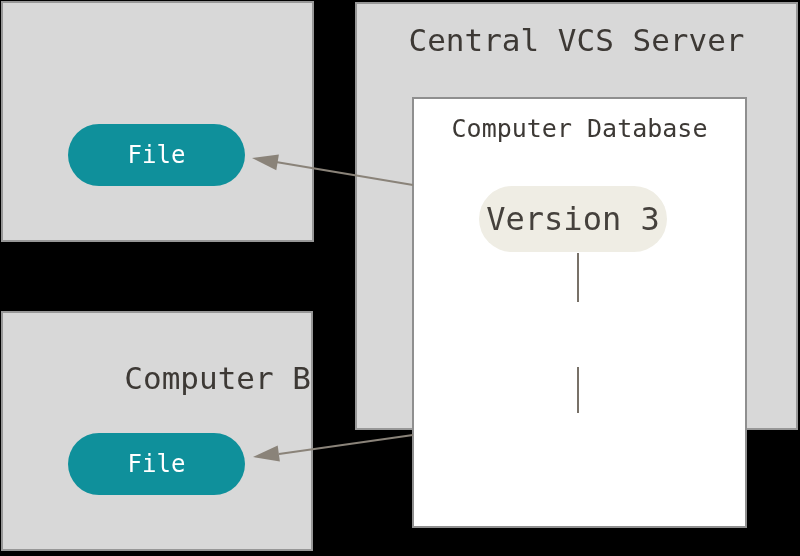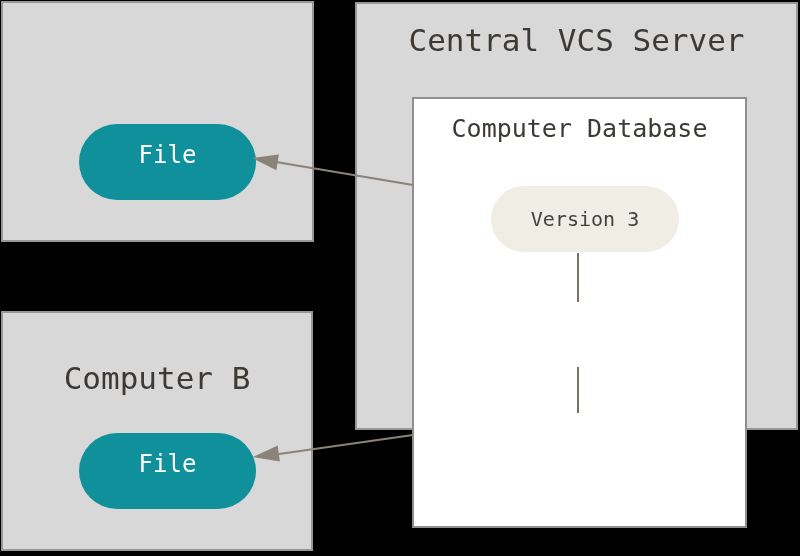--- a/index.html
+++ b/index.html
@@ -27,32 +27,32 @@
     position: absolute;
     left: 0; right: 0;
     height: 40px;
     line-height: 40px;
     text-align: center;
     font-size: 31px;
     color: var(--text-dark, #3d3935);
     white-space: nowrap;
   }
   .computer-a .box-title { top: 43px; }
-  .computer-b .box-title { top: 45px; }
+  .computer-b .box-title { top: 45px; text-align: right; }
   .server     .box-title { top: 16px; }
 
   .pill {
     position: absolute;
     border-radius: 999px;
     text-align: center;
     white-space: nowrap;
   }
   .pill.file {
-    left: 76px;
-    width: 177px; height: 76px;
+    left: 65px;
+    width: 177px; height: 62px;
     line-height: 62px;
     background: var(--teal, #0f909b);
     color: var(--file-text, #fff);
     font-size: 24px;
   }
   .computer-a .pill.file { top: 121px; }
   .computer-b .pill.file { top: 120px; }
 
   .db-box {
     position: absolute;
@@ -64,26 +64,26 @@
   .db-title {
     position: absolute;
     left: 0; right: 0; top: 10px;
     height: 40px; line-height: 40px;
     text-align: center;
     font-size: 25px;
     color: var(--text-dark, #3d3935);
     white-space: nowrap;
   }
   .pill.version {
-    left: 77px;
+    left: 65px;
     width: 188px; height: 66px;
     line-height: 66px;
     background: var(--pill-beige, #efede4);
     color: var(--pill-text, #45413c);
-    font-size: 20px;
+    font-size: 32px;
   }
   .pill.v3 { top: 87px; }
   .pill.v2 { top: 202px; }
   .pill.v1 { top: 313px; }
 
   svg.overlay {
     position: absolute;
     left: 0; top: 0;
     width: 800px; height: 556px;
     z-index: 5;

